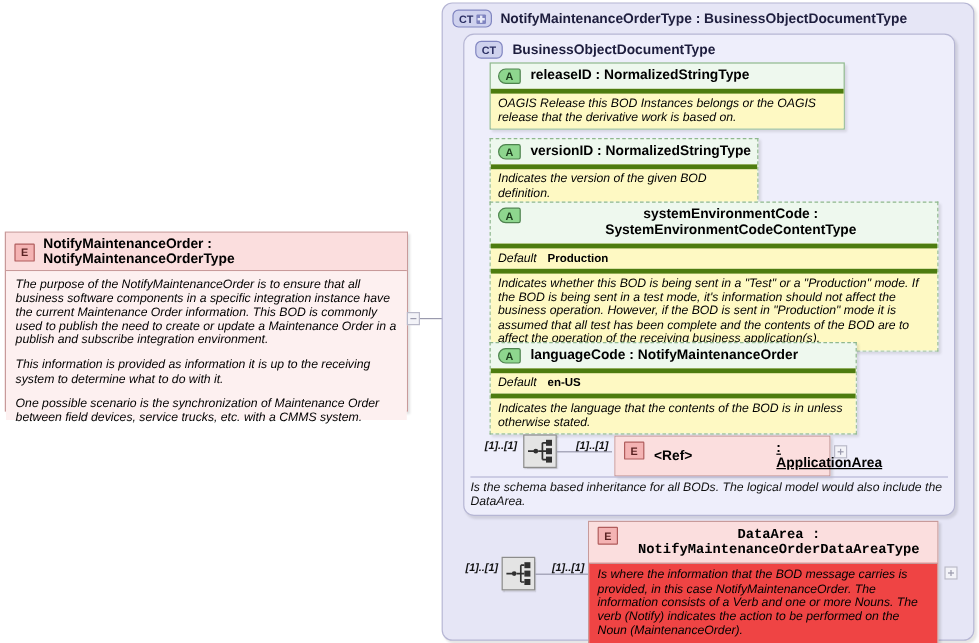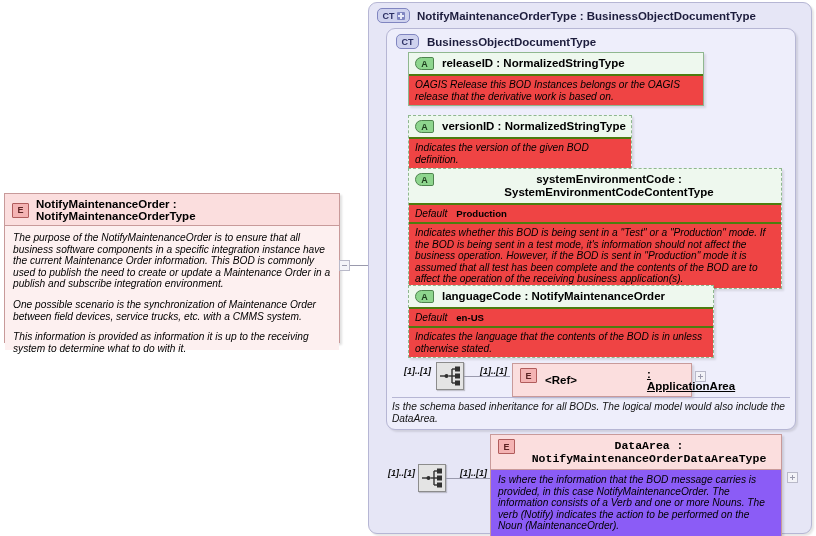--- a/index.html
+++ b/index.html
@@ -206,22 +206,22 @@
   .attr .hdr .t {
     font-weight: bold;
     font-size: 11.5px;
     color: #000;
     line-height: 13px;
     text-align: center;
     flex: 1;
   }
   .attr .hdr .t.left { text-align: left; }
   .attr .sect {
-    border-top: 2px solid #4d7c0f;
-    background: #ef4444;
+    border-top: 4px solid #4d7c0f;
+    background: #fef9c3;
     padding: 3px 6px 3px 6px;
   }
   .attr .def-row {
     display: flex;
     gap: 9px;
     align-items: baseline;
     font-size: 10.2px;
   }
   .attr .def-label { font-style: italic; }
   .attr .def-val { font-weight: bold; font-size: 9.6px; }
@@ -272,21 +272,21 @@
   .elem-box .hdr .t {
     font-weight: bold;
     font-size: 11.5px;
     line-height: 13px;
     flex: 1;
     font-family: Liberation Mono, monospace;
   }
   .elem-box .hdr .t.center { text-align: center; }
   .elem-box .sect {
     border-top: 1px solid #c89a9a;
-    background: #8b5cf6;
+    background: #ef4444;
     padding: 4px 7px 5px 7px;
   }
   .elem-box .doc {
     font-style: italic;
     font-size: 10.2px;
     line-height: 11.6px;
   }
   .ref-inline {
     display: flex;
     align-items: center;
@@ -316,22 +316,22 @@
 </head>
 <body>
 
 <div id="left-box">
   <div class="box-title">
     <span class="badge badge-e">E</span>
     <span class="t">NotifyMaintenanceOrder : NotifyMaintenanceOrderType</span>
   </div>
   <div class="box-body">
     <p class="doc-p">The purpose of the NotifyMaintenanceOrder is to ensure that all business software components in a specific integration instance have the current Maintenance Order information. This BOD is commonly used to publish the need to create or update a Maintenance Order in a publish and subscribe integration environment.</p>
+    <p class="doc-p">This information is provided as information it is up to the receiving system to determine what to do with it.</p>
     <p class="doc-p">One possible scenario is the synchronization of Maintenance Order between field devices, service trucks, etc. with a CMMS system.</p>
-    <p class="doc-p">This information is provided as information it is up to the receiving system to determine what to do with it.</p>
   </div>
 </div>
 
 <div id="left-expander" class="expander"></div>
 <div id="left-connector-line"></div>
 
 <div id="ct-outer">
   <div id="ct-outer-title">
     <span class="badge badge-ctplus">
       <span>CT</span>

